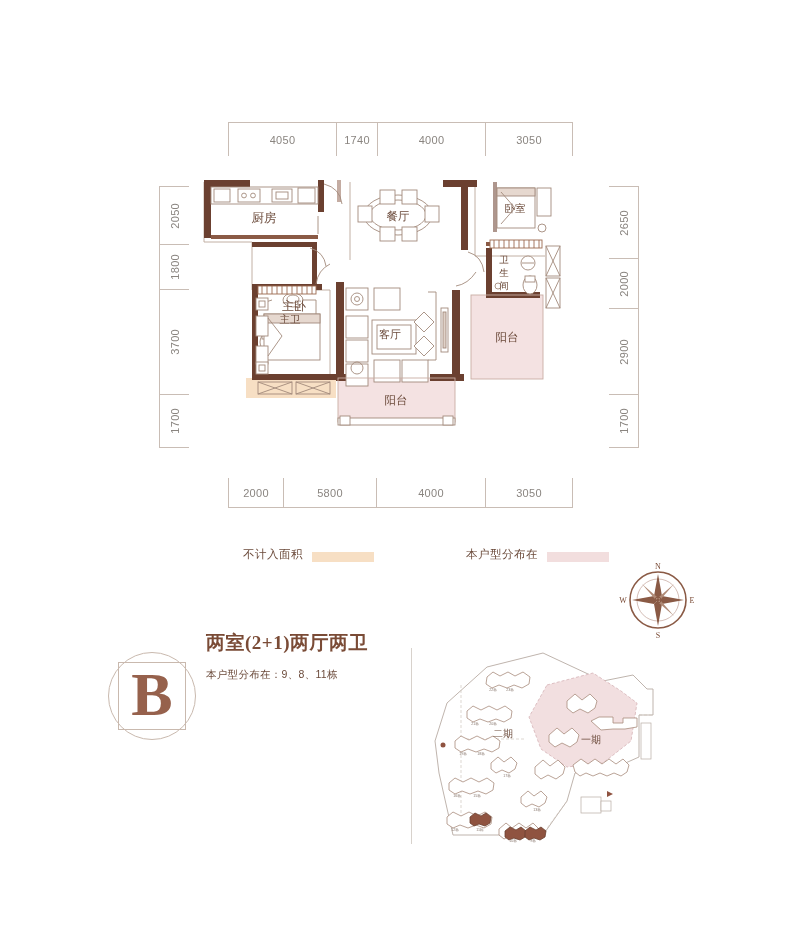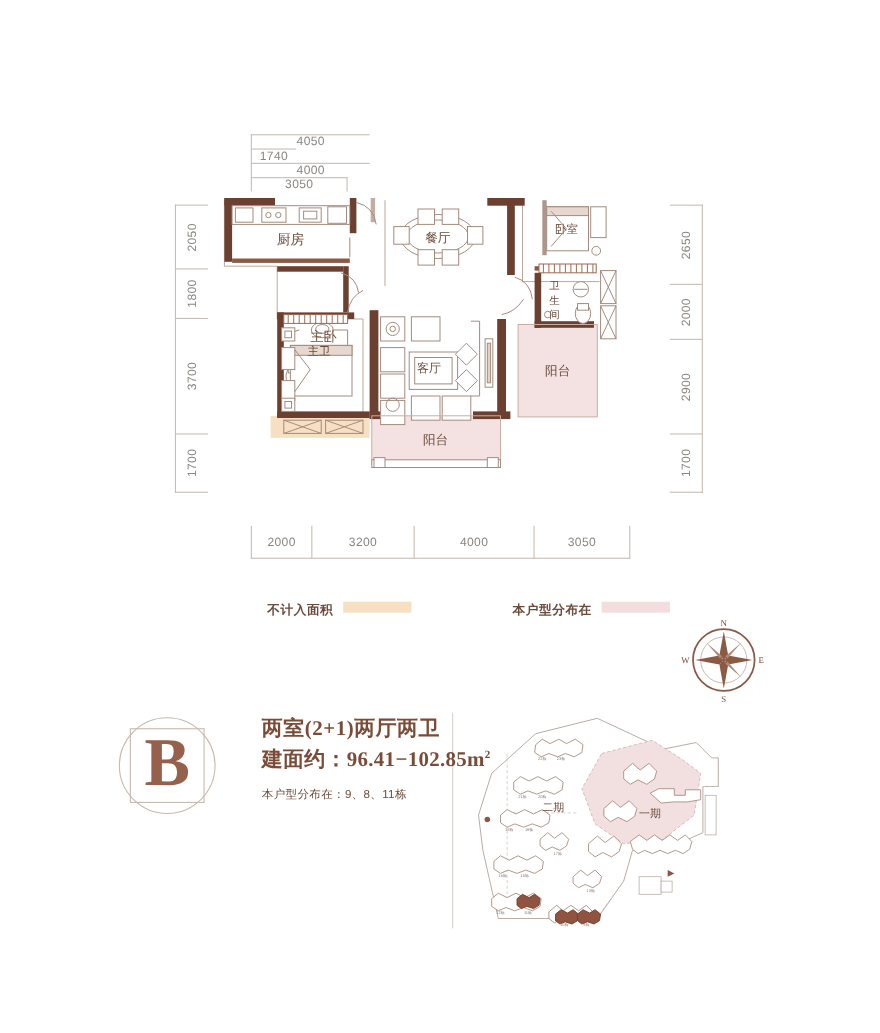--- a/index.html
+++ b/index.html
@@ -14,21 +14,21 @@
   }
 
   
   .dim-bar { position:absolute; display:flex; }
   .dim-cell {
     position: relative;
     display:flex; align-items:center; justify-content:center;
     font-size: 11px; color:#8a8580; letter-spacing:.3px;
     font-family:"Liberation Sans",sans-serif;
   }
-  .dim-top { left:228px; top:122px; width:345px; height:34px;flex-direction:column; }
+  .dim-top { left:228px; top:122px; width:345px; height:34px; }
   .dim-top .dim-cell { border-left:1px solid #c9bdb5; border-top:1px solid #c9bdb5; }
   .dim-top .dim-cell:last-child { border-right:1px solid #c9bdb5; }
 
   .dim-bottom { left:228px; top:478px; width:345px; height:30px; }
   .dim-bottom .dim-cell { border-left:1px solid #c9bdb5; border-bottom:1px solid #c9bdb5; }
   .dim-bottom .dim-cell:last-child { border-right:1px solid #c9bdb5; }
 
   .dim-left { left:159px; top:186px; width:30px; height:262px; flex-direction:column; }
   .dim-left .dim-cell { border-top:1px solid #c9bdb5; border-left:1px solid #c9bdb5; }
   .dim-left .dim-cell:last-child { border-bottom:1px solid #c9bdb5; }
@@ -38,21 +38,21 @@
 
   .dim-right { left:609px; top:186px; width:30px; height:262px; flex-direction:column; }
   .dim-right .dim-cell { border-top:1px solid #c9bdb5; border-right:1px solid #c9bdb5; }
   .dim-right .dim-cell:last-child { border-bottom:1px solid #c9bdb5; }
 
   
   #plan-svg { position:absolute; left:190px; top:160px; }
 
   
   .legend { position:absolute; left:243px; top:547px; display:flex; align-items:center; gap:10px; }
-  .legend-group { display:flex; align-items:flex-start; gap:9px;font-weight:bold; }
+  .legend-group { display:flex; align-items:flex-end; gap:9px; }
   .legend-label { font-size:11.5px; color:#6b4a3a; letter-spacing:.5px; white-space:nowrap; }
   .legend-swatch { width:62px; height:10px; }
   .sw-peach { background:#f7dfc4; }
   .sw-pink  { background:#f2dede; }
   .legend-gap { width:72px; }
 
   
   .compass { position:absolute; left:616px; top:558px; width:84px; height:84px; }
   .divider { position:absolute; left:411px; top:648px; width:1px; height:196px; background:#d8d2cc; }
 
@@ -66,21 +66,21 @@
     border:1px solid #c9b9ae;
   }
   .badge-letter {
     position:absolute; left:0; top:0; width:96px; height:96px;
     display:flex; align-items:center; justify-content:center;
     font-family:"Liberation Serif","DejaVu Serif",serif;
     font-size:62px; font-weight:700; color:#96614c; line-height:1;
     padding-bottom:4px;
   }
 
-  .title-block { position:absolute; left:206px; top:650px; width:200px;margin-left:32px; }
+  .title-block { position:absolute; left:206px; top:630px; width:200px; }
   .t-line1 {
     font-family:"Liberation Serif","DejaVu Serif",serif;
     font-size:19px; font-weight:700; color:#7a4b36; letter-spacing:.5px;
     line-height:1.35; white-space:nowrap;
   }
   .t-line2 {
     font-family:"Liberation Serif","DejaVu Serif",serif;
     font-size:19px; font-weight:700; color:#7a4b36; letter-spacing:.3px;
     line-height:1.35; white-space:nowrap; margin-top:2px;
   }
@@ -127,21 +127,21 @@
   <div class="dim-cell" style="height:86px">
       <span>2900</span>
     </div>
   <div class="dim-cell" style="height:54px">
       <span>1700</span>
     </div>
 </div>
 
 <div class="dim-bar dim-bottom">
   <div class="dim-cell" style="width:55px">2000</div>
-  <div class="dim-cell" style="width:93px">3200</div>
+  <div class="dim-cell" style="width:93px">5800</div>
   <div class="dim-cell" style="width:109px">4000</div>
   <div class="dim-cell" style="width:88px">3050</div>
 </div>
 
 <svg id="plan-svg" width="400" height="300" viewBox="0 0 400 300">
   <defs>
     <g id="hatchwin">
       <rect x="0" y="0" width="22" height="10" fill="#fff" stroke="#a38a7c" stroke-width="0.7"></rect>
       <path d="M0,0 L22,10 M22,0 L0,10" stroke="#a38a7c" stroke-width="0.6" fill="none"></path>
     </g>
@@ -377,23 +377,20 @@
 <div class="divider"></div>
 
 <div class="badge-wrap">
   <div class="badge-circle"></div>
   <div class="badge-square"></div>
   <div class="badge-letter">B</div>
 </div>
 
 <div class="title-block">
   <div class="t-line1">两室(2+1)两厅两卫</div>
-  <div class="t-line2">
-    <span>建面约：96.41−102.85m</span><sup>2</sup>
-  </div>
   <div class="t-line3">本户型分布在：9、8、11栋</div>
 </div>
 
 <svg class="siteplan" width="235" height="200" viewBox="0 0 235 200">
 
   <path d="M62,22 L118,8 L178,36 L208,30 L222,44 L228,44 L228,70 L214,70
            L214,112 L196,120 L150,128 L142,156 L118,190 L28,190 L14,128
            L10,96 L22,58 Z" fill="#ffffff" stroke="#b8aca4" stroke-width="0.9"></path>
 
   <path d="M122,40 L168,28 L196,46 L212,58 L206,96 L178,118 L142,122

